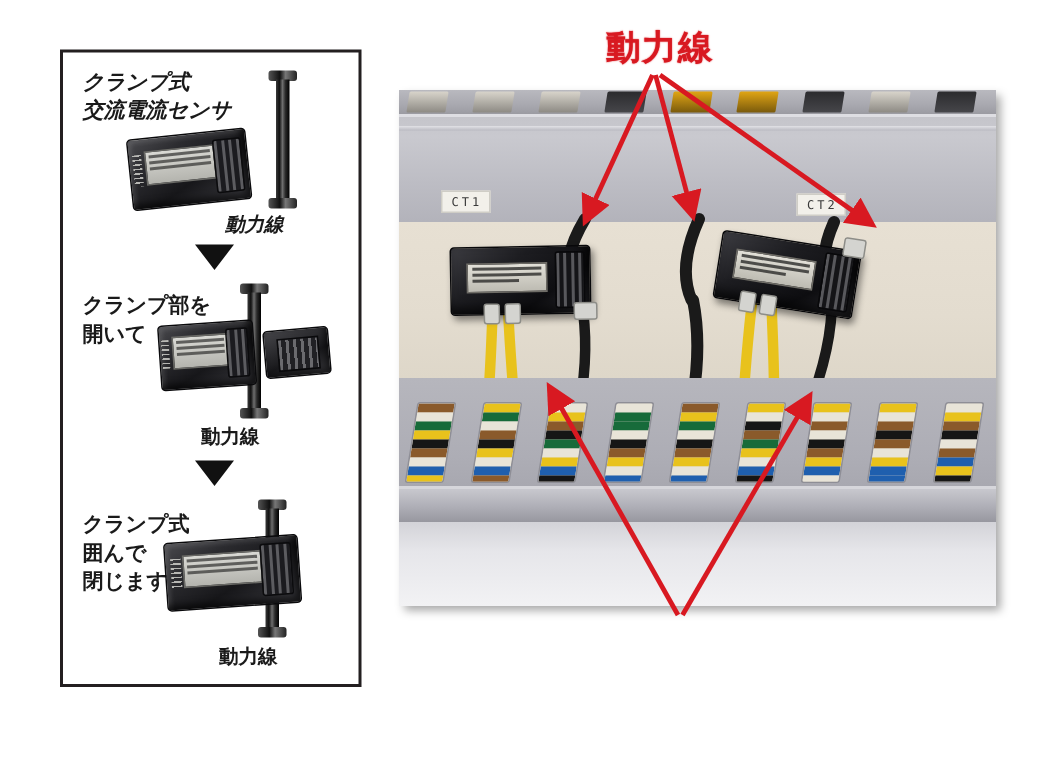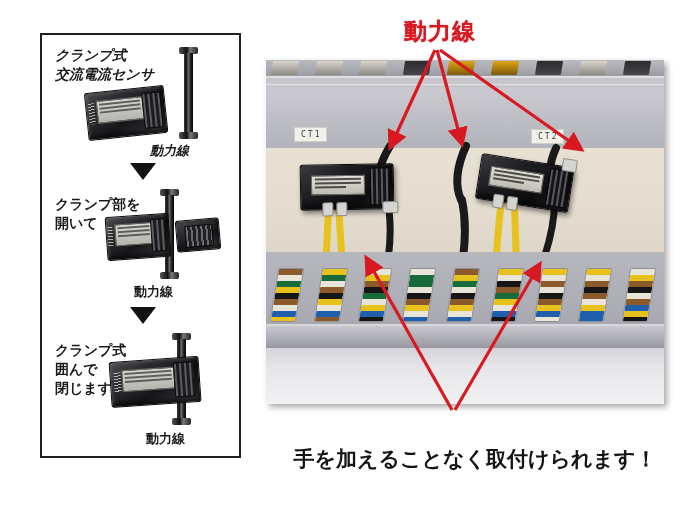--- a/index.html
+++ b/index.html
@@ -460,17 +460,14 @@
     </g>
 
     <g stroke="#d81921" stroke-width="3.2" fill="none" marker-end="url(#ah)">
       <path d="M452,410 L372,268"></path>
       <path d="M455,410 L534,274"></path>
     </g>
   </svg>
 
   <div class="top-red">動力線</div>
 
-  <div class="caption-l2">
-    <span>手を加えることなく取付けられます！</span>
-  </div>
 
 </div>
 
 </body></html>

